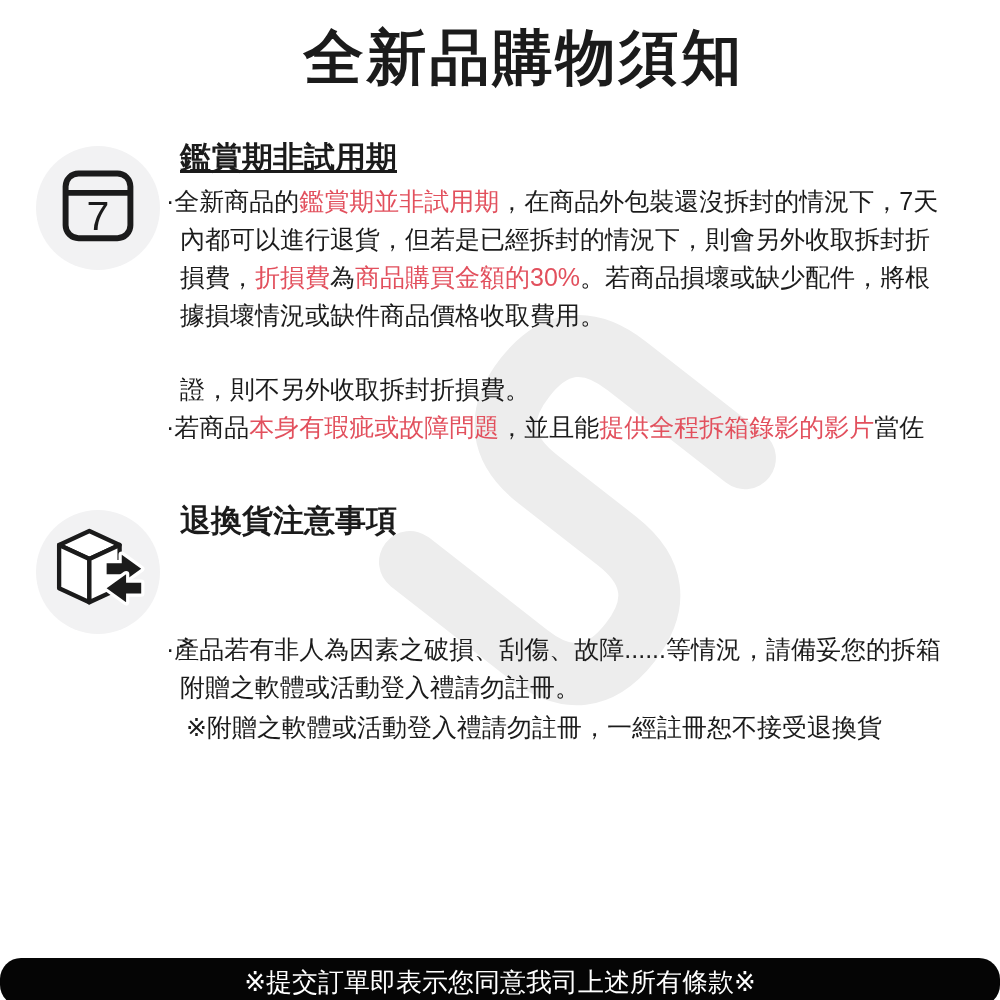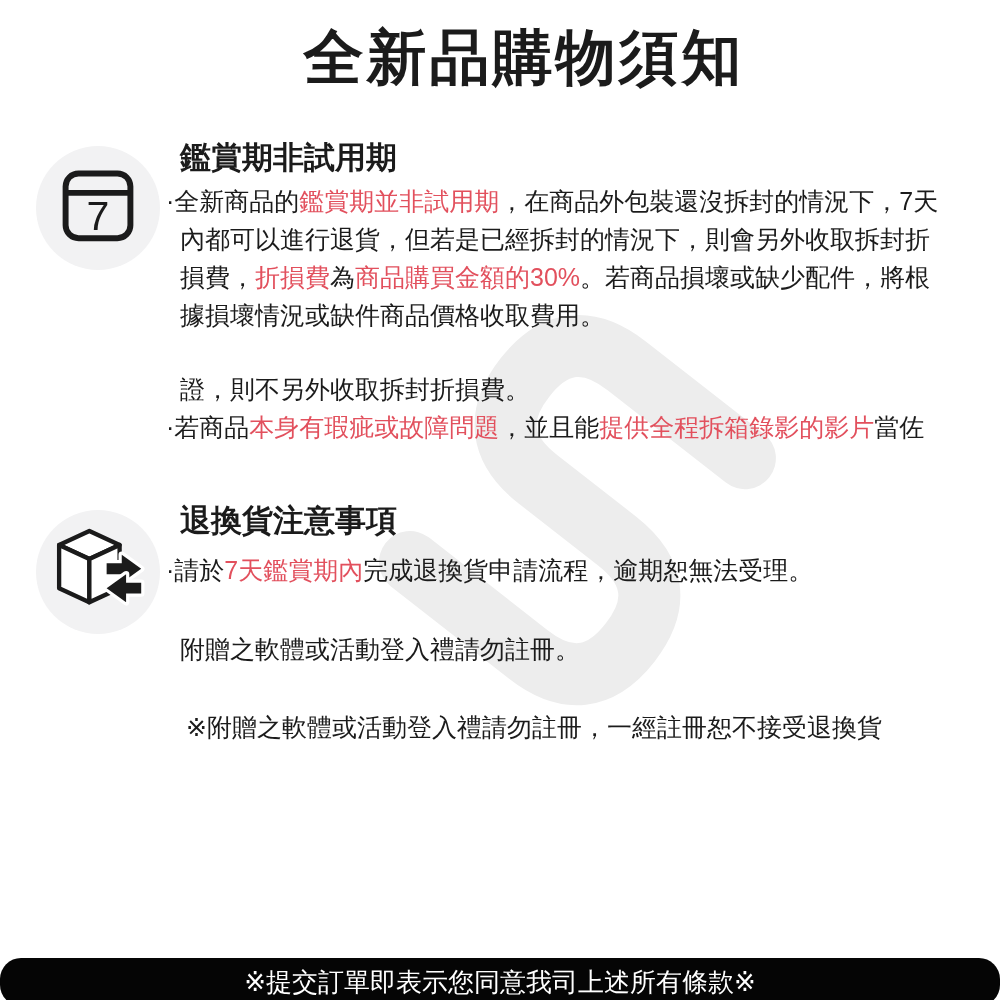--- a/index.html
+++ b/index.html
@@ -17,21 +17,21 @@
          font-size:60px;font-weight:700;letter-spacing:3px;line-height:72px;z-index:2;padding-left:48px;}
 
   .icon-circle{position:absolute;width:124px;height:124px;border-radius:50%;
                background:var(--icon_bg);z-index:1;display:flex;align-items:center;justify-content:center;}
   .ic1{left:36px;top:146px;}
   .ic2{left:36px;top:510px;}
   .icon-circle svg{width:108px;height:108px;overflow:visible;}
 
   .h2{position:absolute;left:180px;font-size:31px;font-weight:700;line-height:36px;
       white-space:nowrap;z-index:2;}
-  .h2a{top:140px;}
+  .h2a{top:140px;text-decoration:underline;}
   .h2b{top:503px;text-align:center;}
 
   .para{position:absolute;left:180px;z-index:2;}
   .pA{top:182px;} .pB{top:370px;} .pC{top:551px;} .pD{top:630px;}
   .note{position:absolute;left:186px;top:708px;z-index:2;}
 
   .line{font-size:25px;line-height:38px;height:38px;white-space:nowrap;color:var(--text);}
   .line.hang{text-indent:-14px;}
   .red{color:var(--red);}
 
@@ -98,27 +98,25 @@
     <div class="line">
       <span>證，則不另外收取拆封折損費。</span>
     </div>
     <div class="line hang">
       <span>·若商品</span><span class="red">本身有瑕疵或故障問題</span><span>，並且能</span><span class="red">提供全程拆箱錄影的影片</span><span>當佐</span>
     </div>
   </div>
 
   <h2 class="h2 h2b">退換貨注意事項</h2>
 
-  <div class="para pC">
-    <div class="line hang">
-      <span>·請於</span><span class="red">7天鑑賞期內</span><span>完成退換貨申請流程，逾期恕無法受理。</span>
-    </div>
-  </div>
 
   <div class="para pD">
+    <div class="line hang">
+      <span>·產品若有非人為因素之破損、刮傷、故障......等情況，請備妥您的拆箱</span>
+    </div>
     <div class="line">
       <span>附贈之軟體或活動登入禮請勿註冊。</span>
     </div>
   </div>
 
   <div class="note">
     <div class="line">
       <span>※附贈之軟體或活動登入禮請勿註冊，一經註冊恕不接受退換貨</span>
     </div>
   </div>

